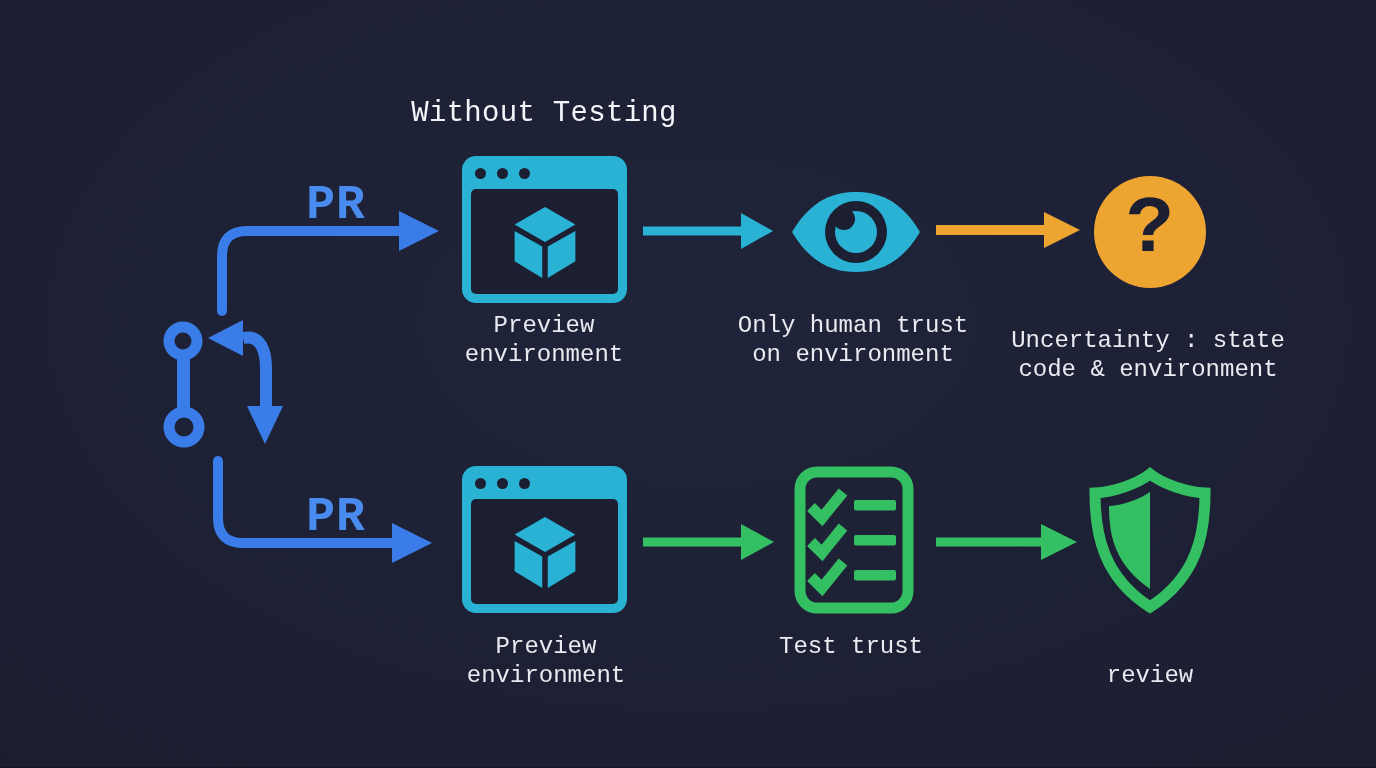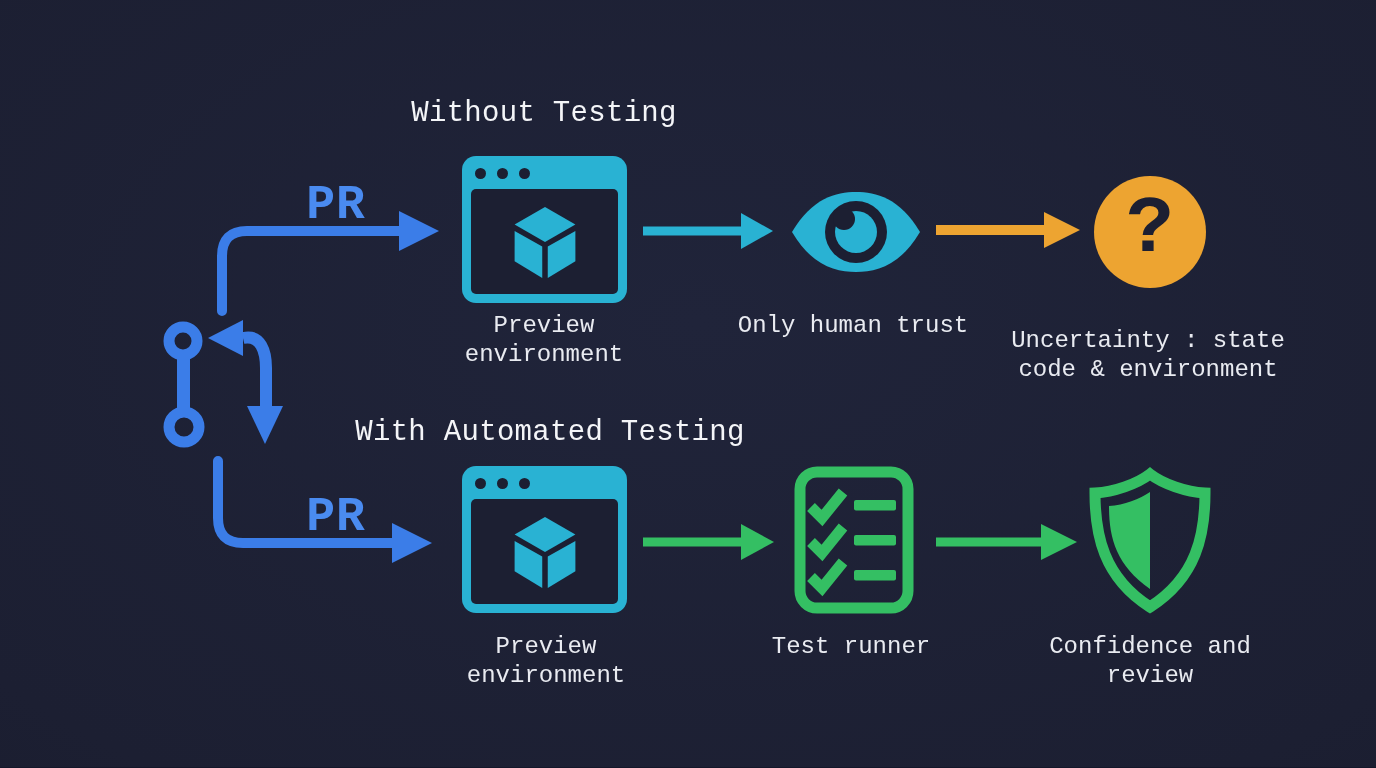--- a/index.html
+++ b/index.html
@@ -77,21 +77,20 @@
       <line class="s-green" x1="643" y1="542" x2="743" y2="542" stroke-width="9"></line>
       <polygon class="f-green" points="741,524 741,560 774,542"></polygon>
     </g>
     <g>
       <line class="s-green" x1="936" y1="542" x2="1043" y2="542" stroke-width="9"></line>
       <polygon class="f-green" points="1041,524 1041,560 1077,542"></polygon>
     </g>
   </svg>
 
   <div class="title" style="left:544px;top:97px">Without Testing</div>
-  <div class="title" style="left:550px;top:416px">With Automated Testing</div>
 
   <div class="pr" style="left:336px;top:178px">PR</div>
   <div class="pr" style="left:336px;top:490px">PR</div>
 
   <div class="browser" style="left:462px;top:156px">
     <span class="dot" style="left:13px"></span>
     <span class="dot" style="left:35px"></span>
     <span class="dot" style="left:57px"></span>
     <div class="pane">
       <svg width="70" height="78" viewBox="-38 -40 76 80">
@@ -151,31 +150,32 @@
     <path class="f-green" clip-path="url(#halfL)" d="M 0 -48 C 10 -41 26 -35 41 -34 C 41 -2 34 25 0 49 C -34 25 -41 -2 -41 -34 C -26 -35 -10 -41 0 -48 Z"></path>
     <path class="s-green" fill="none" stroke-width="11" d="M 0 -66 C 13 -56 36 -48 55 -47 C 55 -6 47 37 0 67 C -47 37 -55 -6 -55 -47 C -36 -48 -13 -56 0 -66 Z"></path>
   </svg>
 
   <div class="caption" style="left:544px;top:311px">
     <span>Preview</span><br>
     <span>environment</span>
   </div>
   <div class="caption" style="left:853px;top:311px">
     <span>Only human trust</span><br>
+    <span>on environment</span>
   </div>
   <div class="caption" style="left:1148px;top:326px">
     <span>Uncertainty : state</span><br>
     <span>code &amp; environment</span>
   </div>
 
   <div class="caption" style="left:546px;top:632px">
     <span>Preview</span><br>
     <span>environment</span>
   </div>
   <div class="caption" style="left:851px;top:632px">
-    <span>Test runner</span>
+    <span>Test trust</span>
   </div>
   <div class="caption" style="left:1150px;top:632px">
-    <span>Confidence and</span><br>
+    <br>
     <span>review</span>
   </div>
 
 </div>
 
 </body></html>

